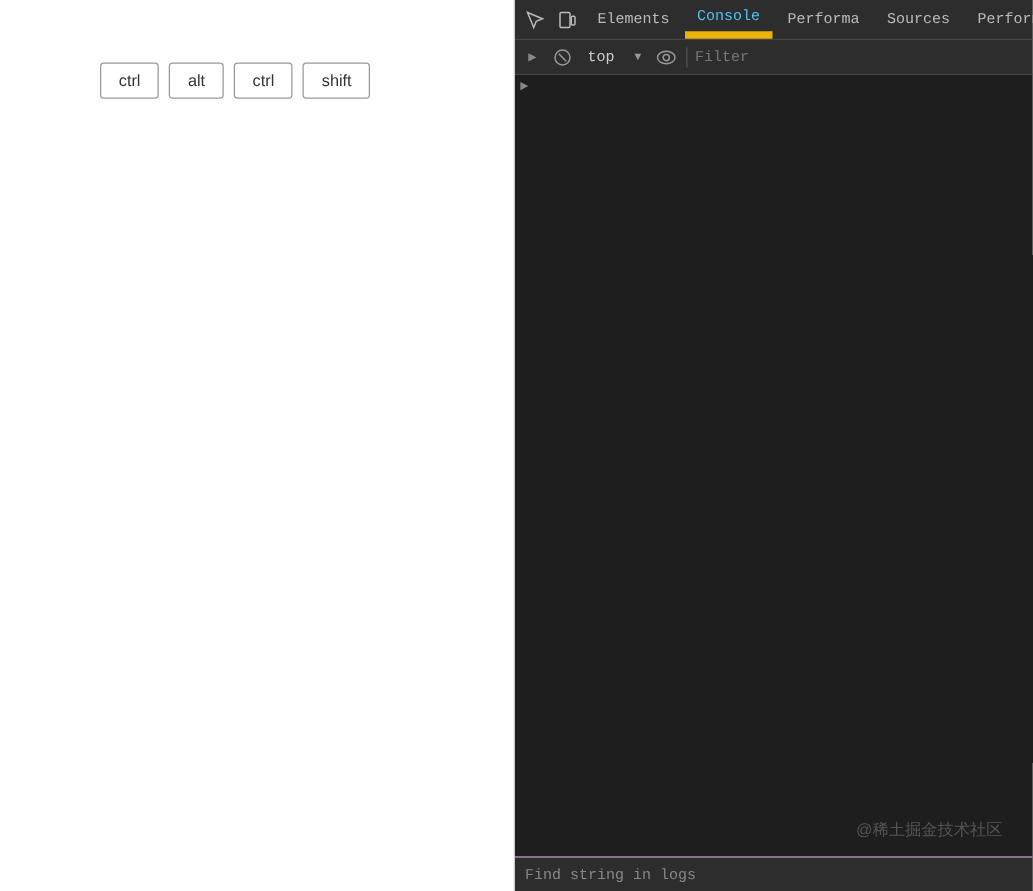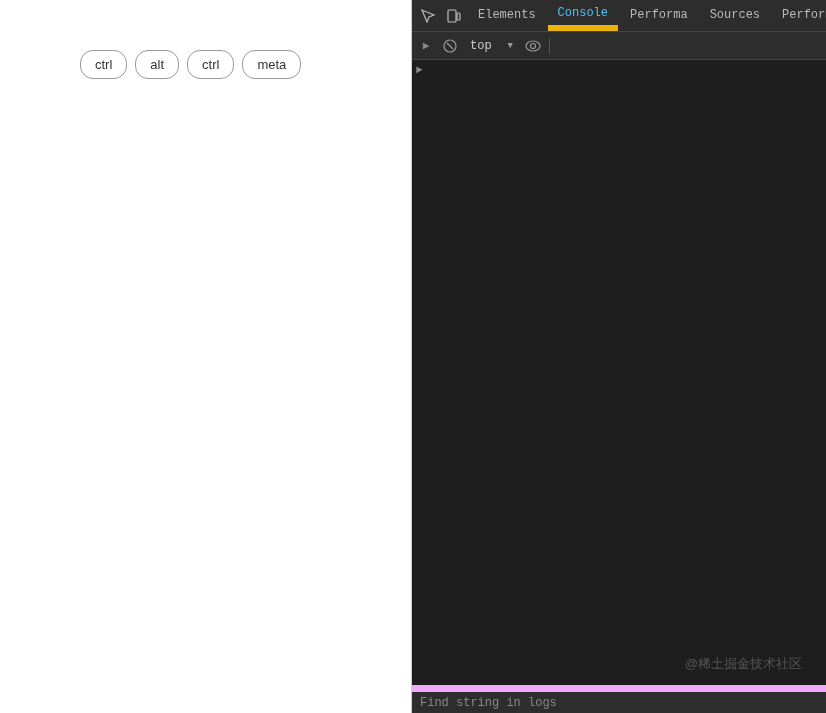--- a/index.html
+++ b/index.html
@@ -32,21 +32,21 @@
       gap: 8px;
       padding: 50px 0 0 80px;
     }
 
     .key-btn {
       border: 1px solid #999;
       background: #fff;
       padding: 6px 14px;
       font-size: 13px;
       cursor: pointer;
-      border-radius: 13px;
+      border-radius: 3px;
       color: #333;
     }
 
     
     .devtools-panel {
       width: 414px;
       height: 713px;
       background: #1e1e1e;
       display: flex;
       flex-direction: column;
@@ -194,21 +194,21 @@
       margin-right: 4px;
       font-size: 11px;
       cursor: pointer;
       user-select: none;
       padding-top: 1px;
     }
 
     
     .devtools-bottom {
       background: #2d2d2d;
-      border-top: 7px solid #f0abfc;
+      border-top: 1px solid #f0abfc;
       height: 28px;
       display: flex;
       align-items: center;
       padding: 0 8px;
     }
 
     .find-string-text {
       color: #888;
       font-size: 12px;
     }
@@ -225,21 +225,21 @@
     }
   </style>
 </head>
 <body>
 
 <div class="left-panel">
   <div class="key-buttons">
     <button class="key-btn">ctrl</button>
     <button class="key-btn">alt</button>
     <button class="key-btn">ctrl</button>
-    <button class="key-btn">meta</button>
+    <button class="key-btn">shift</button>
   </div>
 </div>
 
 <div class="devtools-panel">
 
   <div class="devtools-tabs">
 
     <div class="devtools-icon-btn" title="Inspect">
       <svg width="16" height="16" viewBox="0 0 16 16" fill="none">
         <path d="M2 2 L7 14 L9 9 L14 7 Z" stroke="#bbb" stroke-width="1.2" fill="none"></path>
@@ -280,20 +280,23 @@
 
     <div class="eye-icon">
       <svg width="16" height="12" viewBox="0 0 16 12" fill="none">
         <ellipse cx="8" cy="6" rx="7" ry="5" stroke="#999" stroke-width="1.2"></ellipse>
         <circle cx="8" cy="6" r="2.5" stroke="#999" stroke-width="1.2"></circle>
       </svg>
     </div>
 
     <div class="filter-divider"></div>
 
+    <div class="filter-input-container">
+      <input class="filter-input" type="text" placeholder="Filter" style="">
+    </div>
   </div>
 
   <div class="console-content">
     <div class="console-line">
       <span class="console-chevron">►</span>
     </div>
   </div>
 
   <div class="watermark">@稀土掘金技术社区</div>
 

